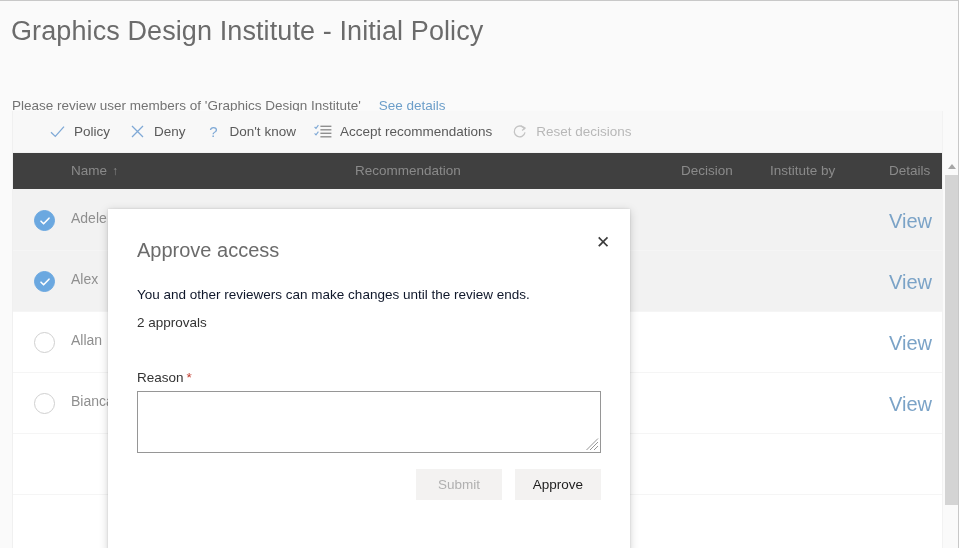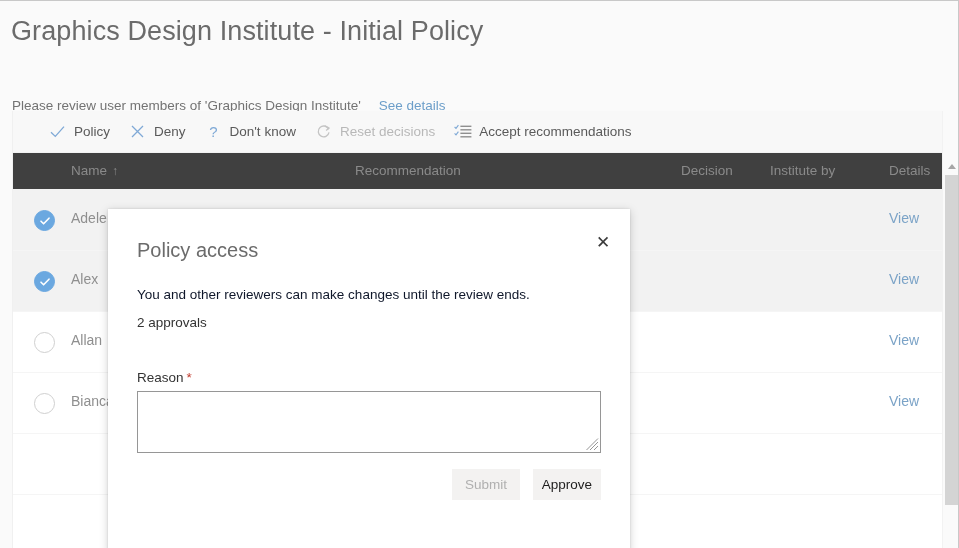--- a/index.html
+++ b/index.html
@@ -170,21 +170,21 @@
   .row-name {
     position: absolute;
     left: 58px; top: 20px;
     font-size: 14px;
     color: #8f8f8f;
     white-space: nowrap;
   }
   .row-view {
     position: absolute;
     left: 876px; top: 20px;
-    font-size: 14px;
+    font-size: 20px;
     color: #7ba3c7;
     cursor: pointer;
     white-space: nowrap;
   }
 
   
   .scrollbar {
     position: absolute;
     right: 0; top: 0;
     width: 17px;
@@ -294,21 +294,21 @@
   }
   .dialog-actions {
     position: absolute;
     left: 29px; top: 260px;
     width: 464px;
     display: flex;
     justify-content: flex-end;
     gap: 13px;
   }
   .dlg-btn {
-    width: 68px;
+    width: 86px;
     height: 31px;
     border: none;
     background: #f3f2f1;
     font-family: "Liberation Sans", sans-serif;
     font-size: 13.5px;
     color: #1e1e1e;
     cursor: pointer;
     text-align: center;
   }
   .dlg-btn.disabled {
@@ -351,45 +351,45 @@
         <span class="cmd-label">Deny</span>
       </div>
 
       <div class="cmd-btn">
         <span class="cmd-icon">
           <svg width="17" height="17" viewBox="0 0 17 17">
               <text x="8.5" y="13.5" text-anchor="middle" font-family="Liberation Sans, sans-serif" font-size="15" fill="#7fa9d6">?</text>
             </svg>
         </span>
         <span class="cmd-label">Don't know</span>
-      </div>
-
-      <div class="cmd-btn disabled">
-        <span class="cmd-icon">
-          <svg width="17" height="17" viewBox="0 0 17 17">
-            <path d="M13.6 6.2 A5.4 5.4 0 1 0 14 9.4" fill="none" stroke="#c4c4c4" stroke-width="1.3"></path>
-            <path d="M9.6 2.6 L14.2 5.1 L11.1 7.6" fill="none" stroke="#c4c4c4" stroke-width="1.3" stroke-linejoin="round"></path>
-          </svg>
-        </span>
-        <span class="cmd-label">Reset decisions</span>
       </div>
 
       <div class="cmd-btn">
         <span class="cmd-icon">
           <svg width="18" height="17" viewBox="0 0 18 17">
             <path d="M0.6 4 L2 5.4 L4.4 2.2" fill="none" stroke="#7fa9d6" stroke-width="1.1"></path>
             <path d="M0.6 10.4 L2 11.8 L4.4 8.6" fill="none" stroke="#7fa9d6" stroke-width="1.1"></path>
             <rect x="6.4" y="2.6" width="11" height="1.4" fill="#8f8f8f"></rect>
             <rect x="6.4" y="6.1" width="11" height="1.4" fill="#8f8f8f"></rect>
             <rect x="6.4" y="9.6" width="11" height="1.4" fill="#8f8f8f"></rect>
             <rect x="6.4" y="13.1" width="11" height="1.4" fill="#8f8f8f"></rect>
           </svg>
         </span>
         <span class="cmd-label">Accept recommendations</span>
       </div>
+
+      <div class="cmd-btn disabled">
+        <span class="cmd-icon">
+          <svg width="17" height="17" viewBox="0 0 17 17">
+            <path d="M13.6 6.2 A5.4 5.4 0 1 0 14 9.4" fill="none" stroke="#c4c4c4" stroke-width="1.3"></path>
+            <path d="M9.6 2.6 L14.2 5.1 L11.1 7.6" fill="none" stroke="#c4c4c4" stroke-width="1.3" stroke-linejoin="round"></path>
+          </svg>
+        </span>
+        <span class="cmd-label">Reset decisions</span>
+      </div>
     </div>
 
     <div class="table-wrap">
 
       <div class="table-head">
         <div class="th th-name">
           <span>Name</span><span class="sort-arrow">↑</span>
         </div>
         <div class="th th-recomm">Recommendation</div>
         <div class="th th-decision">Decision</div>
@@ -444,21 +444,21 @@
     <div class="scrollbar">
       <div class="sb-arrow">
           <span></span>
         </div>
       <div class="sb-thumb"></div>
     </div>
   </div>
 
   <div class="dialog">
     <div class="dialog-close">✕</div>
-    <div class="dialog-title">Policy access</div>
+    <div class="dialog-title">Approve access</div>
     <div class="dialog-desc">You and other reviewers can make changes until the review ends.</div>
     <div class="dialog-count">2 approvals</div>
 
     <div class="field-label">
       <span>Reason</span><span class="required-mark">*</span>
     </div>
     <textarea class="reason-input" value="" style=""></textarea>
     <div class="resize-grip">
       <svg width="13" height="13" viewBox="0 0 13 13">
         <path d="M12 4 L4 12 M12 8 L8 12 M12 0.5 L0.5 12" stroke="#8a8a8a" stroke-width="0.9" fill="none"></path>

